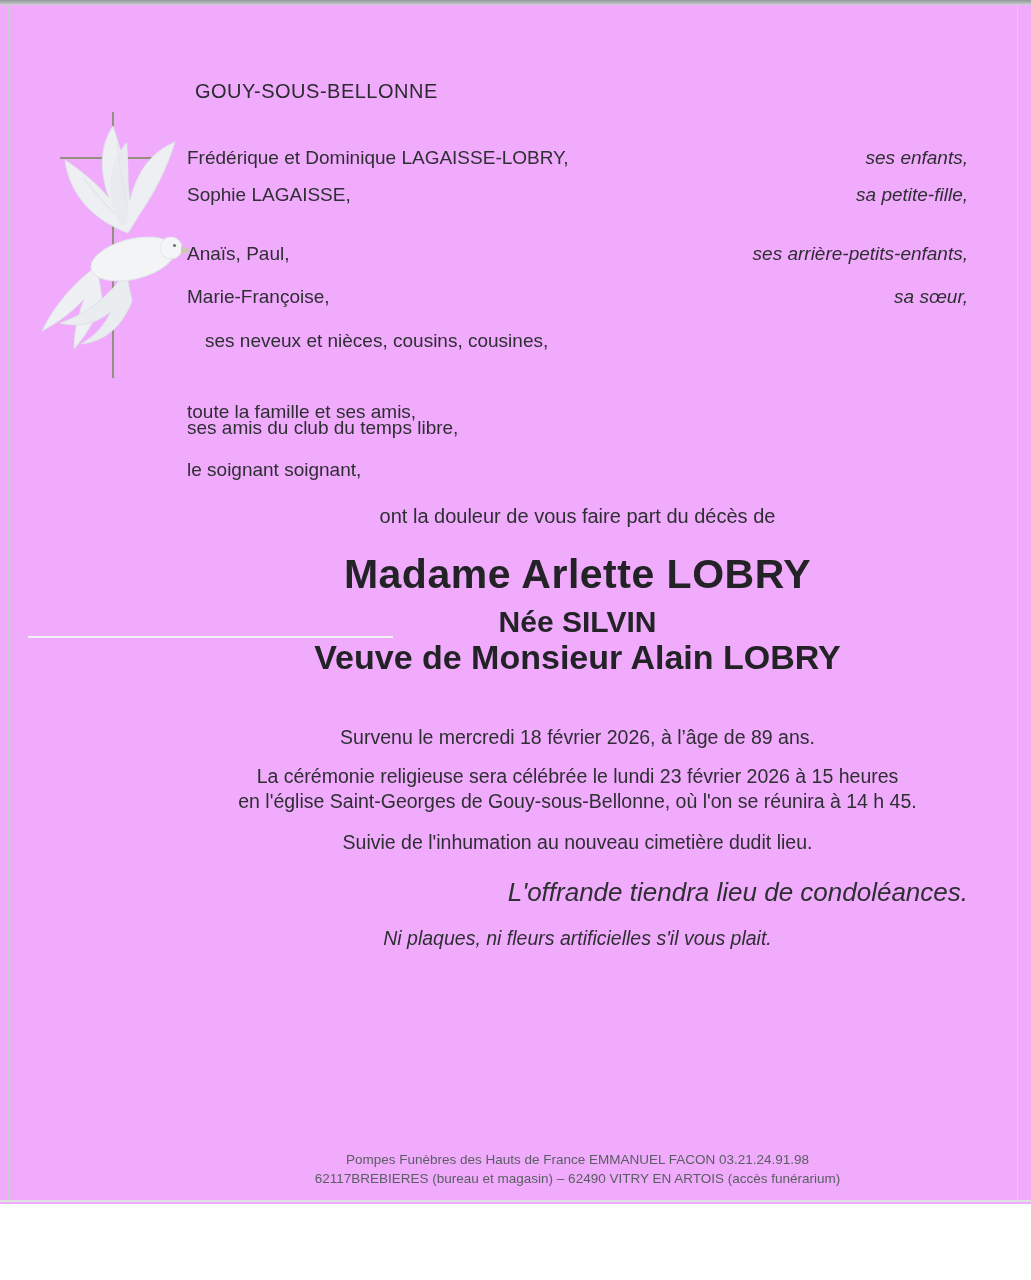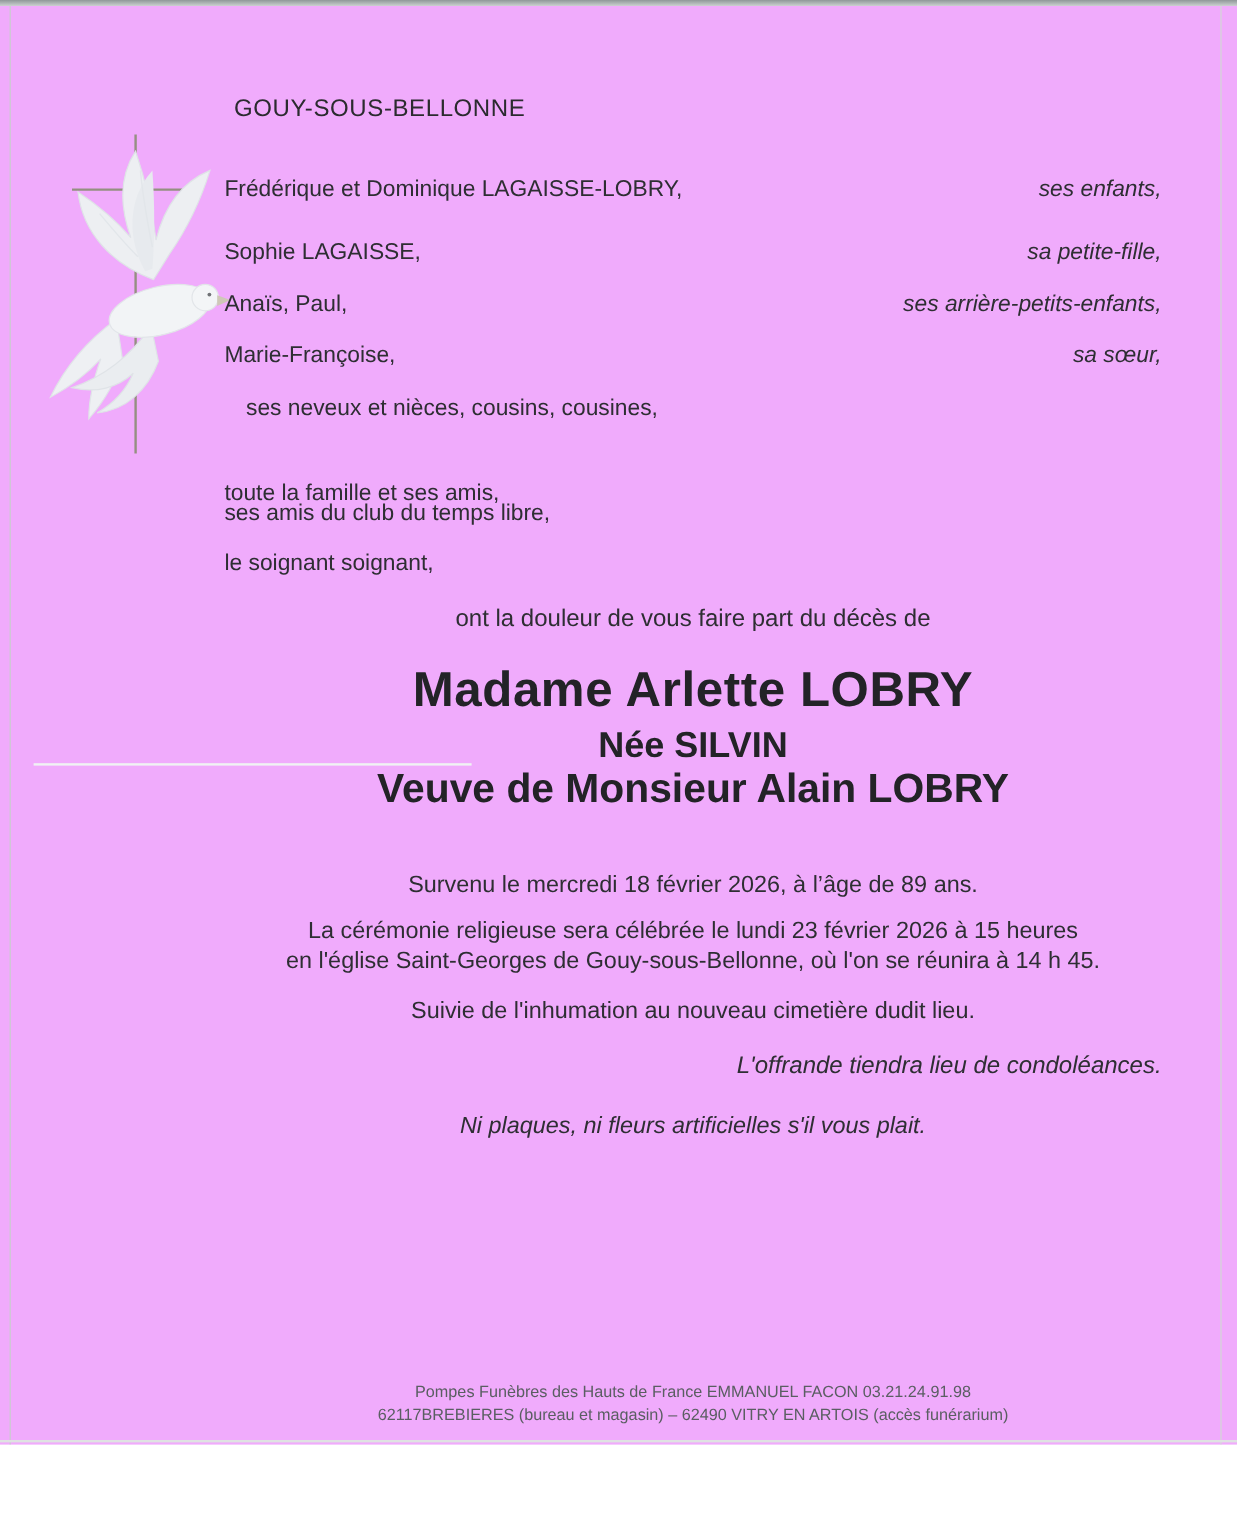--- a/index.html
+++ b/index.html
@@ -27,33 +27,33 @@
     font-size: 20px; letter-spacing: 0.5px; color: #2b2b2f;
   }
 
   
   .fam-row {
     position: absolute; left: 187px; right: 63px;
     display: flex; justify-content: space-between; align-items: baseline;
     font-size: 19px; line-height: 22px;
   }
   .fam-right { font-style: italic; }
-  .r0 { top: 147px; } .r1 { top: 200px; gap: 31px; } .r2 { top: 243px; } .r3 { top: 286px; }
+  .r0 { top: 147px; } .r1 { top: 184px; gap: 31px; } .r2 { top: 243px; } .r3 { top: 286px; }
   .r4 { top: 330px; margin-left: 18px; } .r5 { top: 374px; margin-top: 27px; } .r6 { top: 417px; } .r7 { top: 459px; }
 
   
   .center-block { position: absolute; left: 187px; width: 781px; text-align: center; }
   .intro       { top: 505px; font-size: 20px; }
   .name        { top: 551px; font-size: 41px; font-weight: bold; color: #232327; letter-spacing: 0.5px; }
   .maiden      { top: 605px; font-size: 30px; font-weight: bold; color: #232327; }
   .widow       { top: 638px; font-size: 34px; font-weight: bold; color: #232327; }
   .death       { top: 726px; font-size: 19.5px; }
   .ceremony    { top: 764px; font-size: 19.5px; line-height: 24.5px; }
   .burial      { top: 831px; font-size: 19.5px; }
-  .offering    { top: 877px; font-size: 20px; font-style: italic; text-align: right; }
+  .offering    { top: 877px; font-size: 26px; font-style: italic; text-align: right; }
   .flowers     { top: 927px; font-size: 19.5px; font-style: italic; }
   .repose      { top: 978px; font-size: 19.5px; line-height: 24.5px; }
   .footer      { top: 1151px; font-size: 13.5px; line-height: 18.5px; color: #5a5e62; }
 
   .artwork { position: absolute; left: 33px; top: 98px; width: 180px; height: 295px; }
 </style>
 </head>
 <body>
 
 <div class="page">

